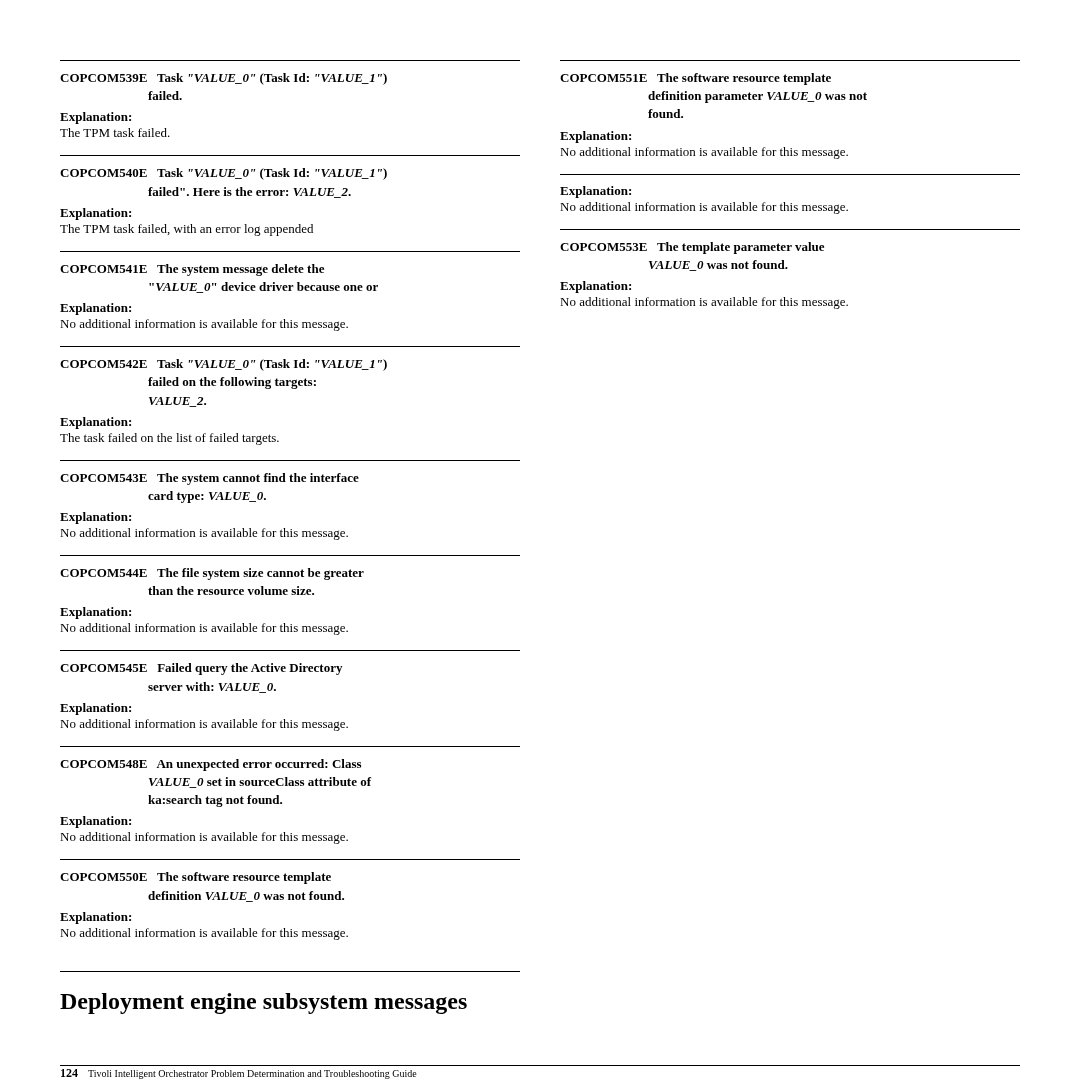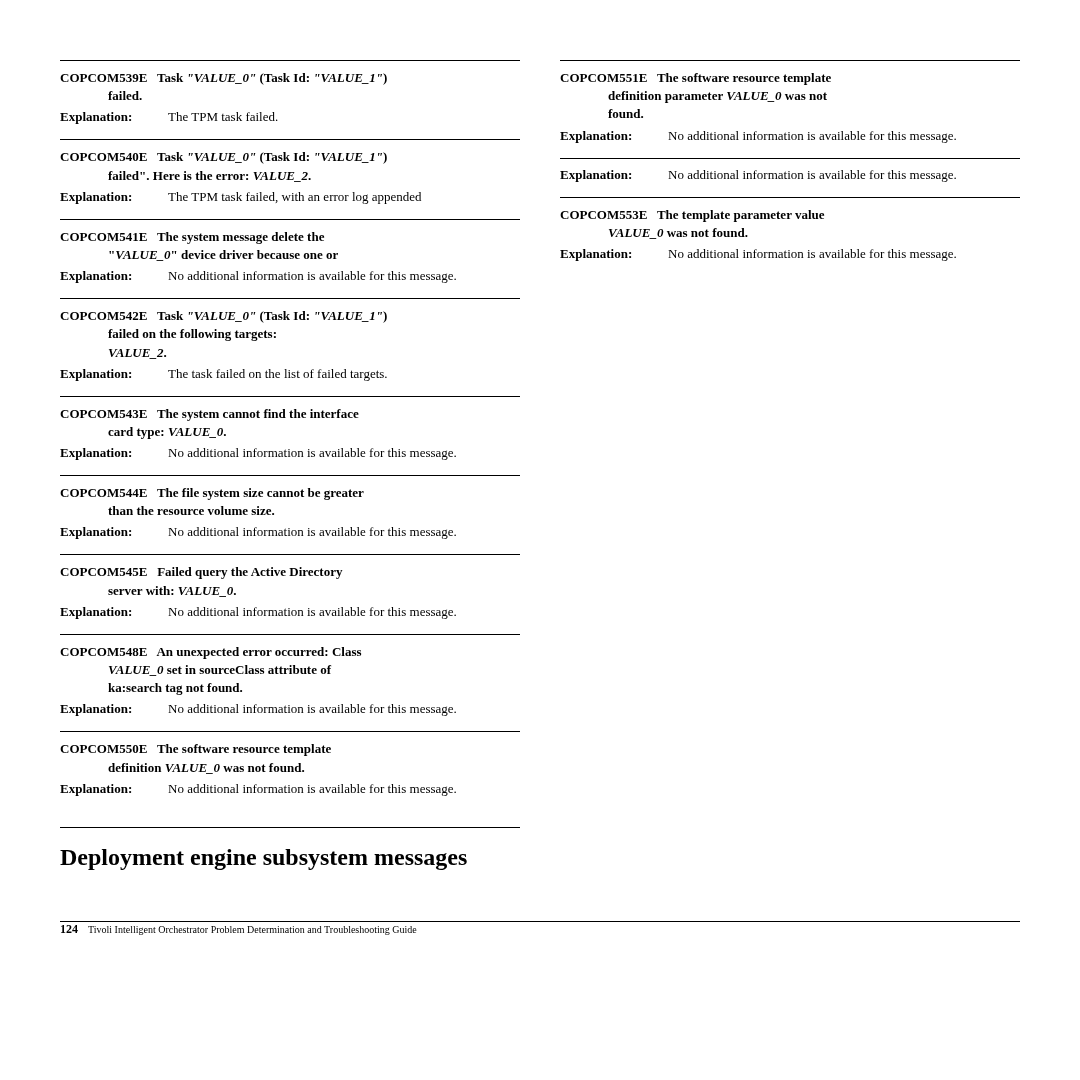--- a/index.html
+++ b/index.html
@@ -32,27 +32,28 @@
       margin-bottom: 8px;
     }
     .entry-title {
       font-family: 'Times New Roman', Times, serif;
       font-size: 13px;
       font-weight: bold;
       line-height: 1.4;
       margin-bottom: 4px;
     }
     .title-indent {
-      margin-left: 48px;
+      margin-left: 88px;
     }
     .explanation-row {
       display: flex;
-      gap: 16px;
+      gap: 0;
       margin-top: 4px;
       font-size: 13px;
+      flex-direction: column;
     }
     .expl-label {
       font-weight: bold;
       white-space: nowrap;
       min-width: 92px;
     }
     .expl-text {
       font-weight: normal;
     }
     .section-divider {

